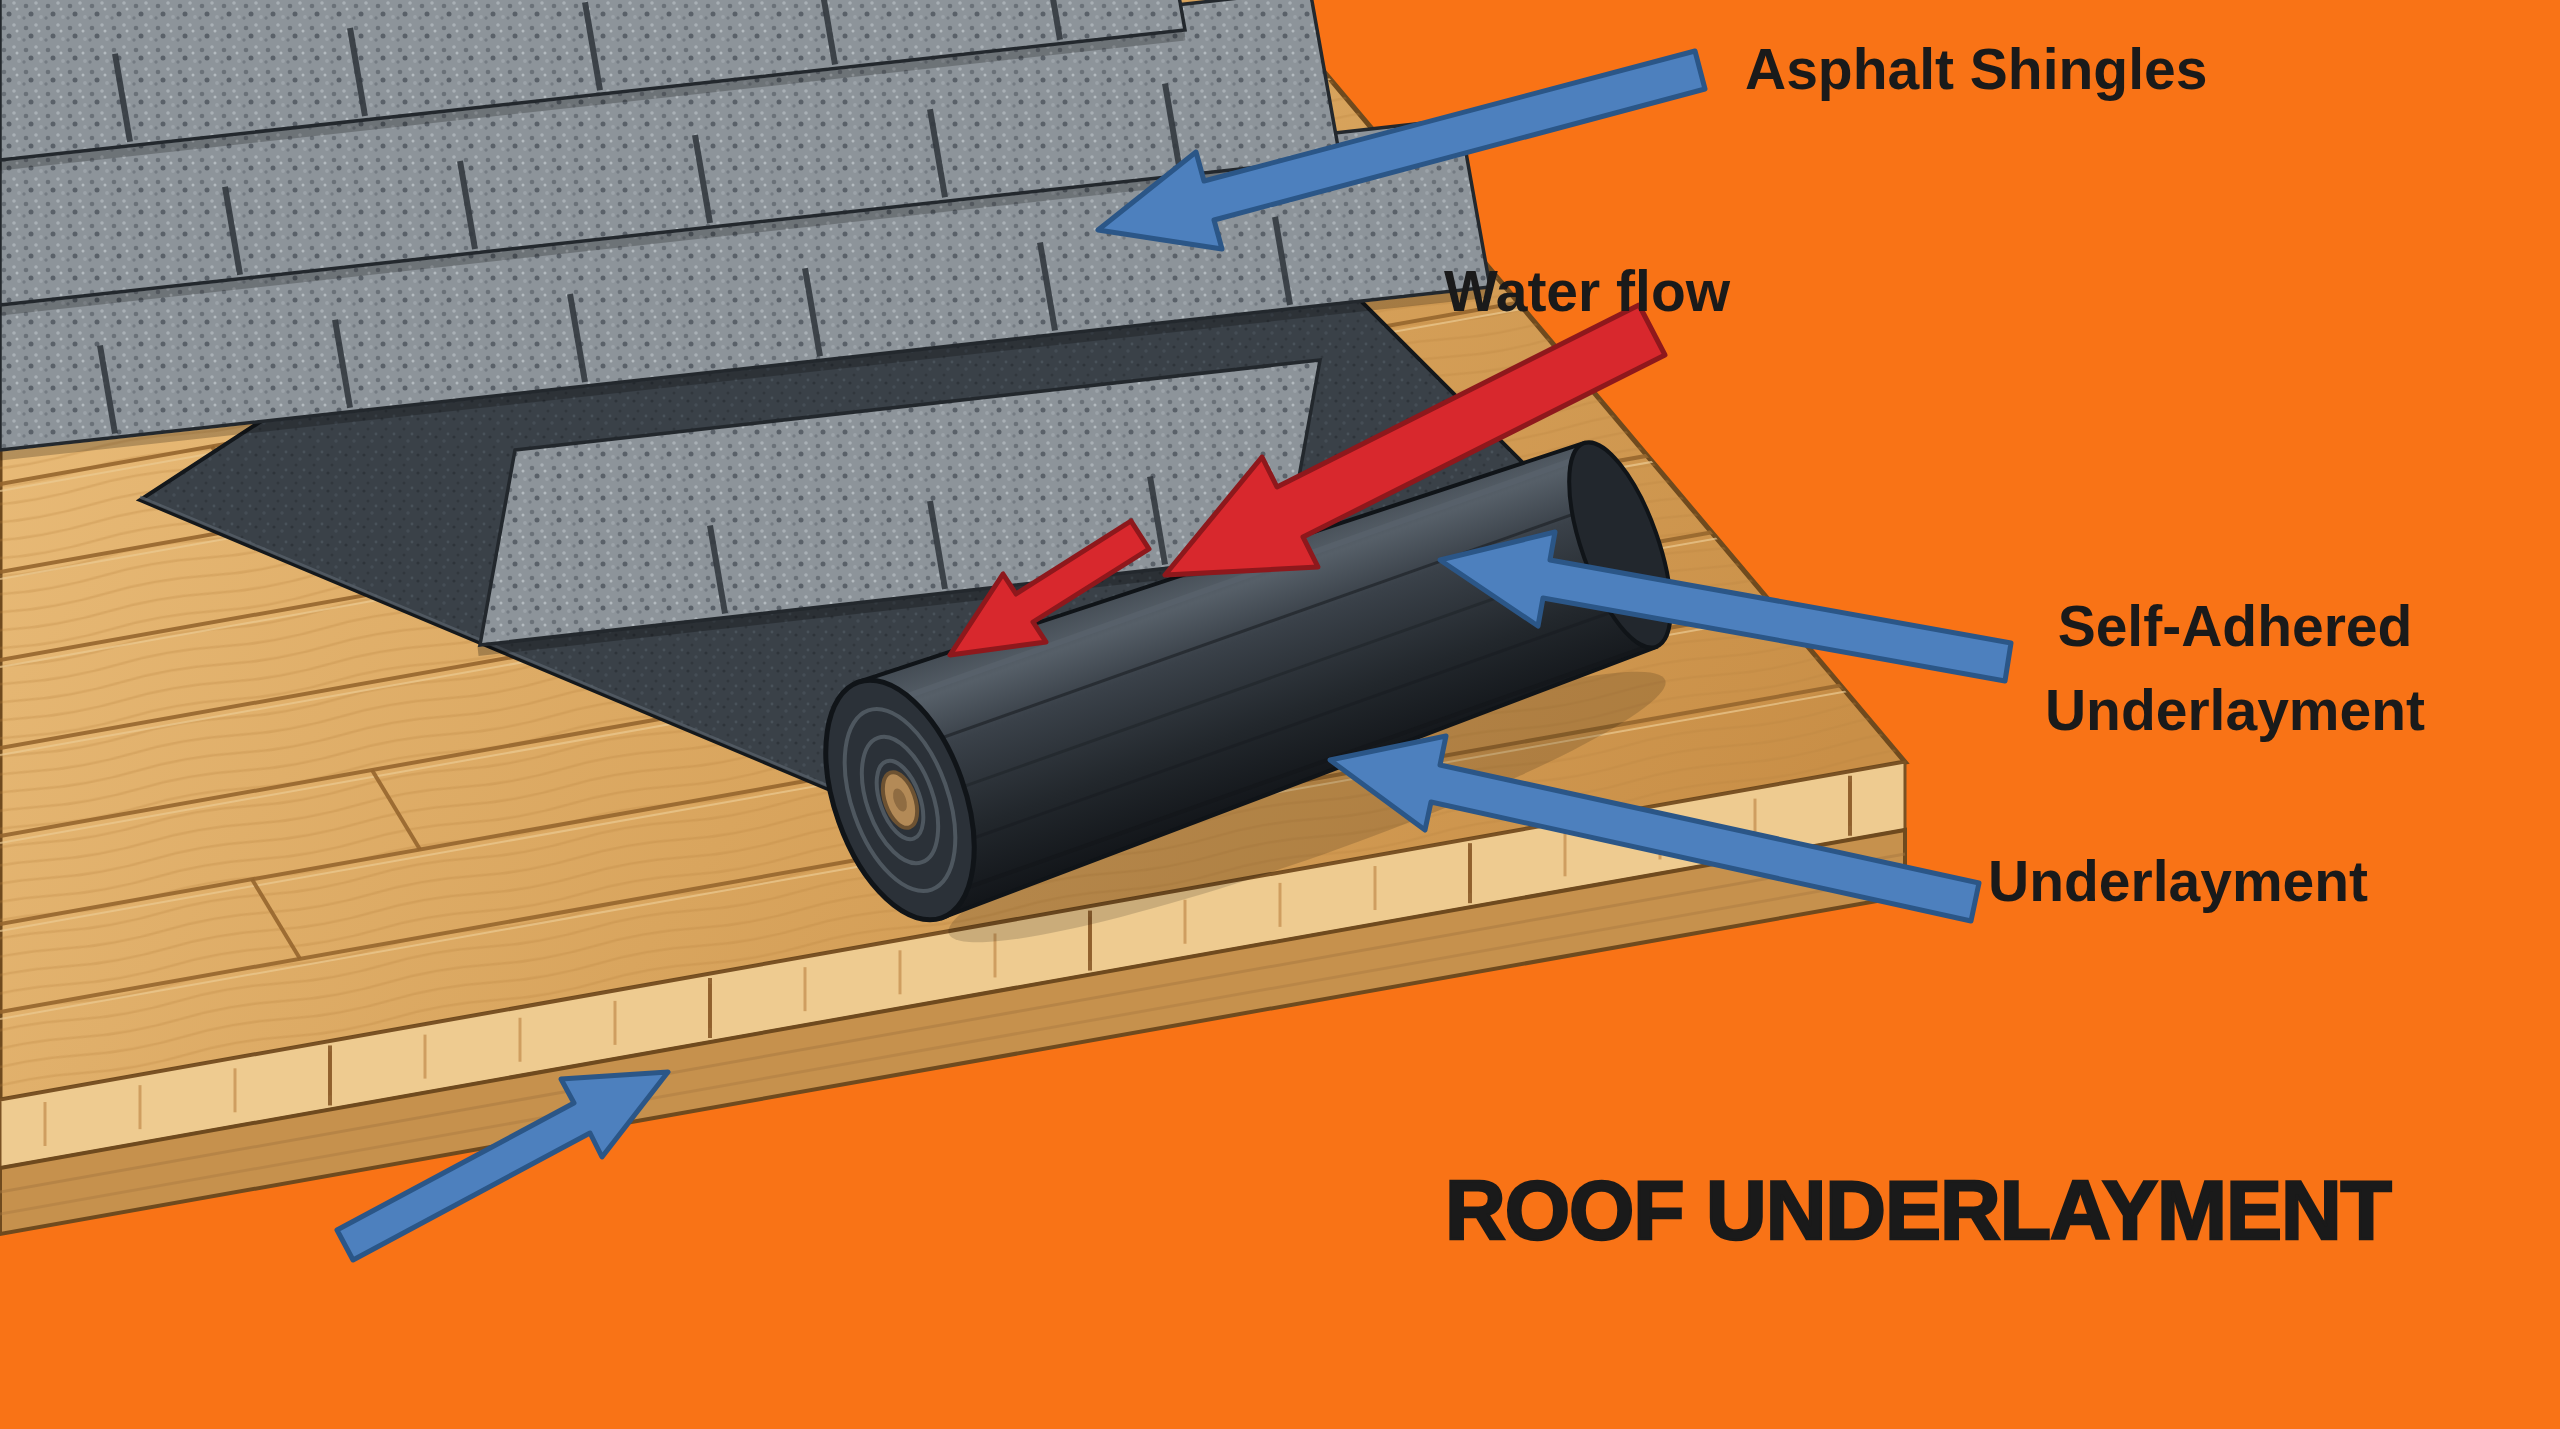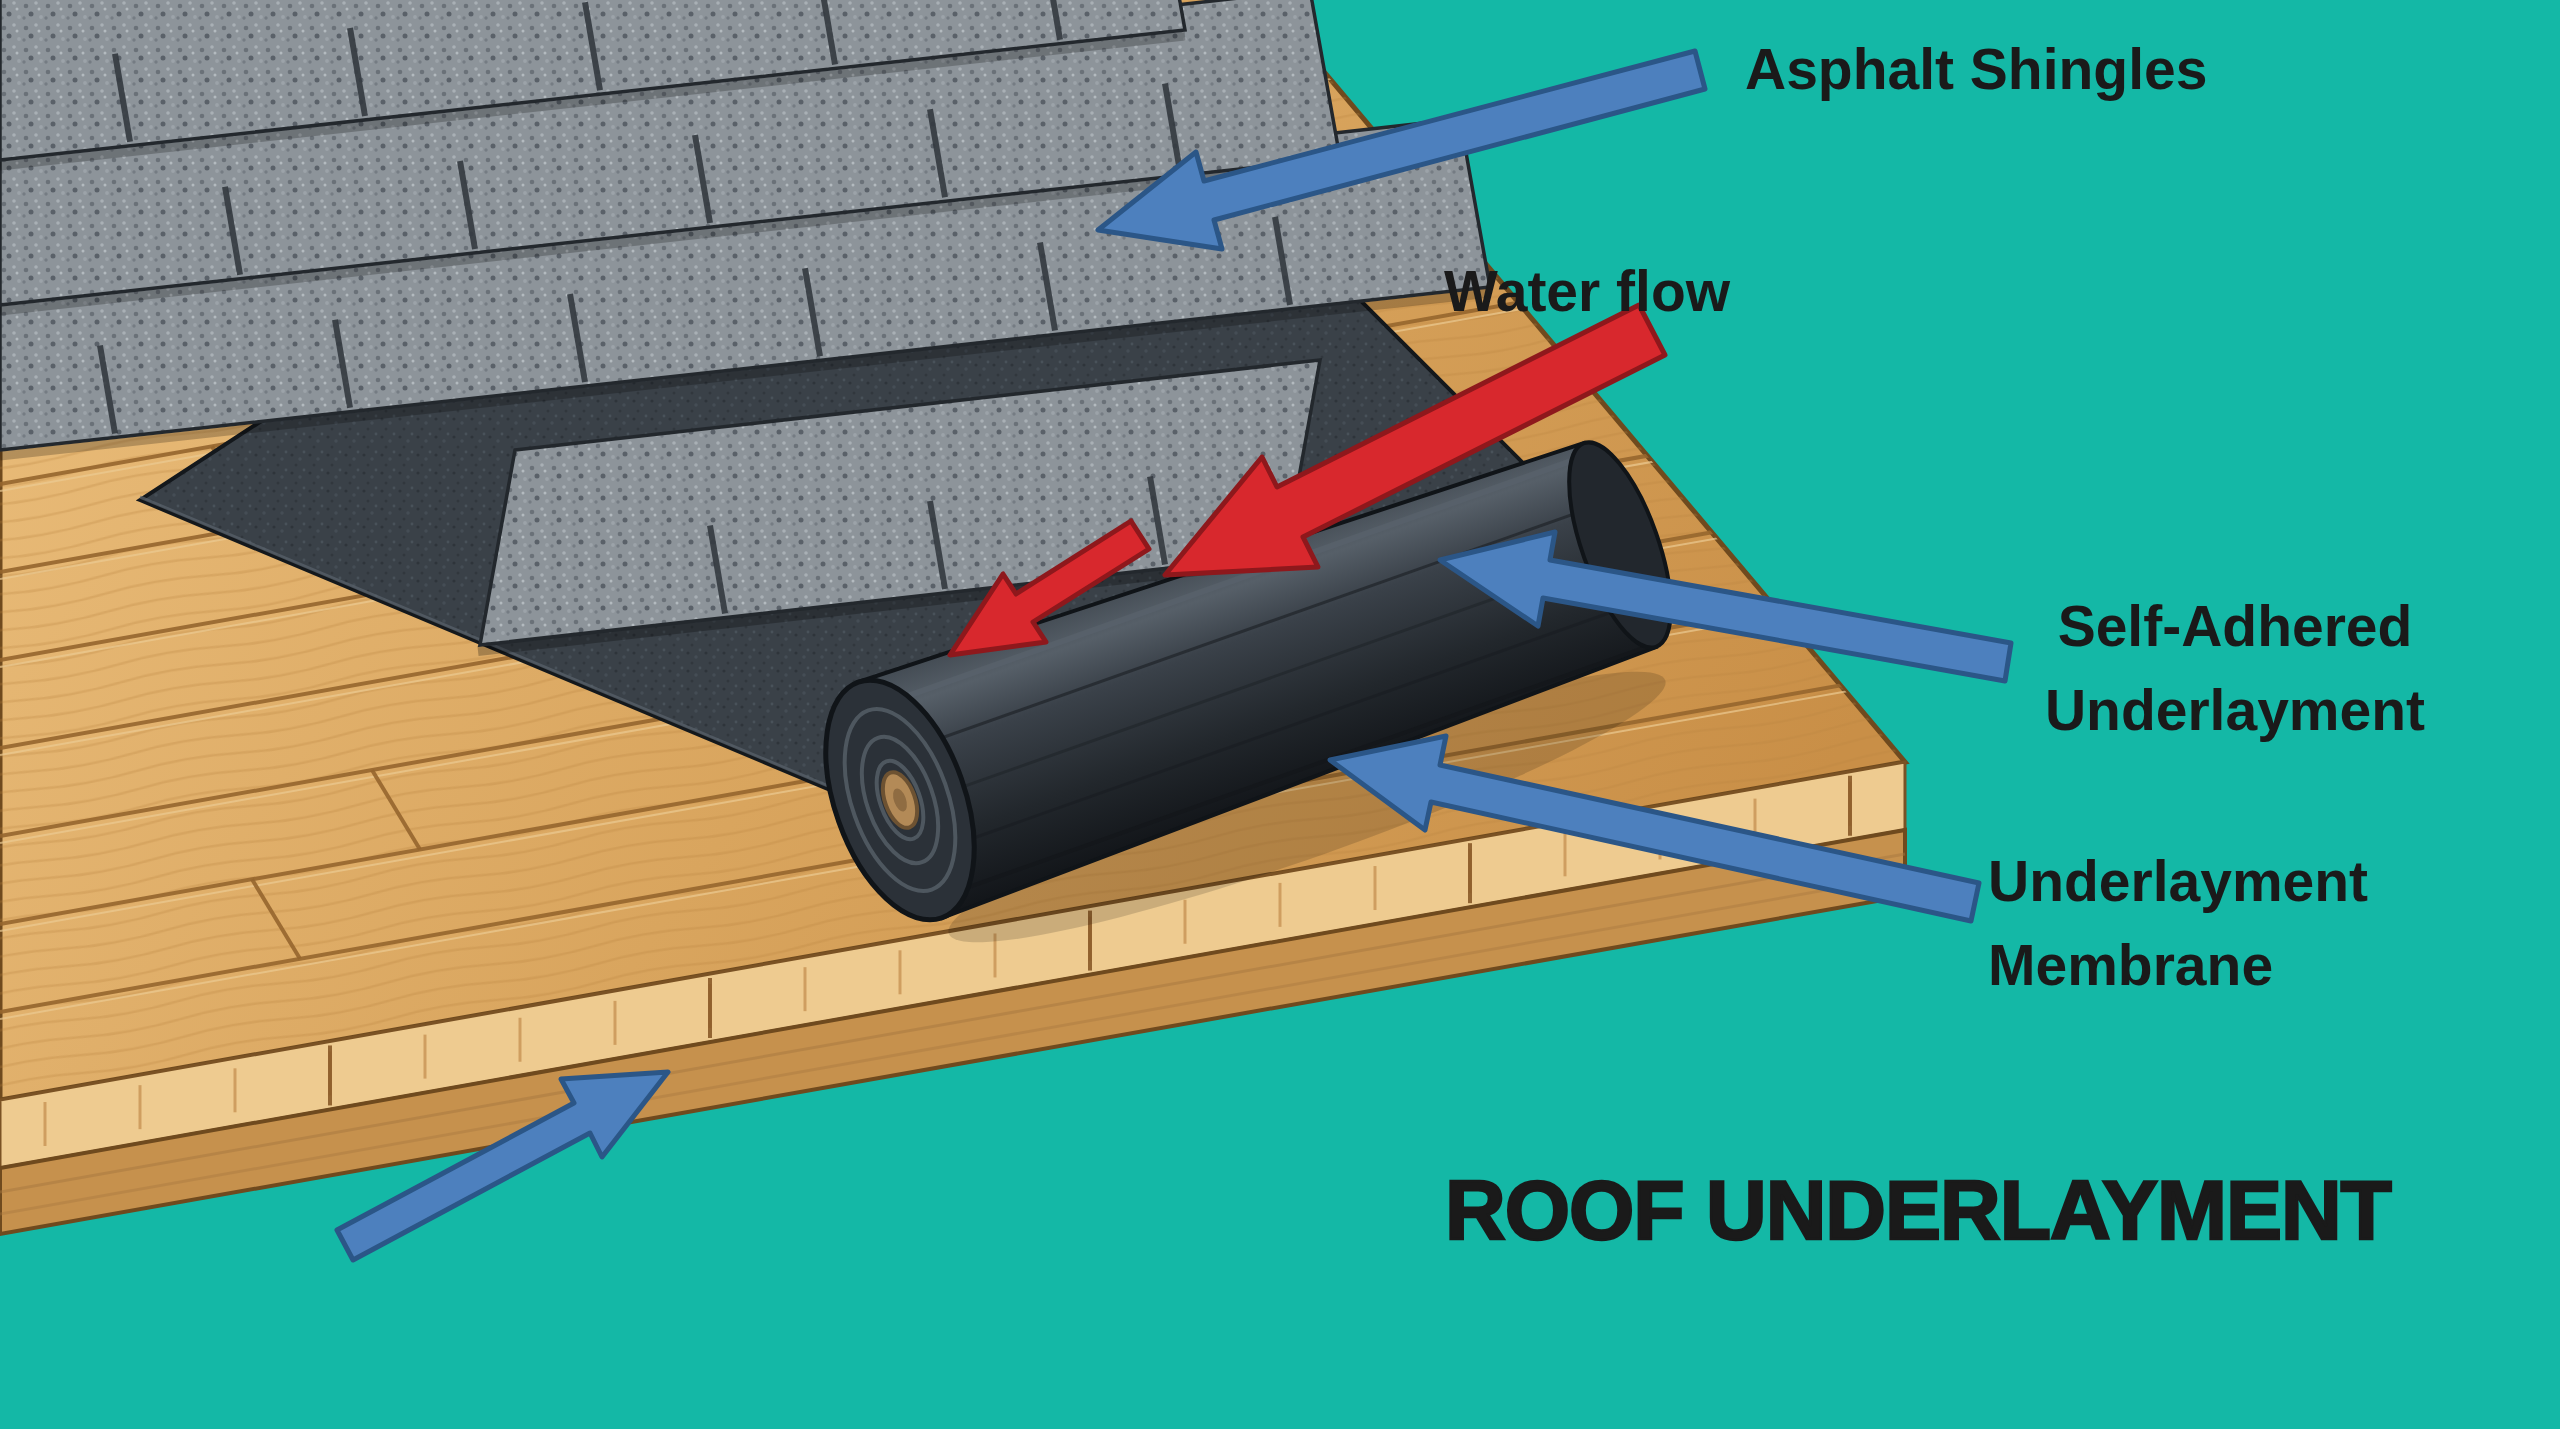--- a/index.html
+++ b/index.html
@@ -1,16 +1,16 @@
 <!DOCTYPE html>
 <html style="--ink: #1a1a1a;"><head>
 <meta charset="utf-8">
 <style>
   html,body{margin:0;padding:0;background:#ffffff;}
-  .stage{position:relative;width:2560px;height:1429px;background:#14b8a6;overflow:hidden;
+  .stage{position:relative;width:2560px;height:1429px;background:#f97316;overflow:hidden;
          font-family:"Liberation Sans","DejaVu Sans",sans-serif;}
   svg.scene{position:absolute;left:0;top:0;width:2560px;height:1429px;}
   .lbl{position:absolute;font-size:57px;font-weight:600;color:var(--ink,#1a1a1a);
        line-height:1.24;white-space:nowrap;}
   .lbl .ln{white-space:nowrap;margin-top:13px;}
   .center{text-align:center;}
   .title{position:absolute;font-size:84px;font-weight:700;color:var(--ink,#141414);
          line-height:1.2;letter-spacing:-1px;-webkit-text-stroke:2.5px var(--ink,#141414);}
 </style>
 </head>
@@ -210,21 +210,20 @@
 
 <div class="lbl" style="left:1444px;top:256px">Water flow</div>
 
 <div class="lbl center" style="left:2010px;top:578px;width:450px">
   <div class="ln">Self-Adhered</div>
   <div class="ln">Underlayment</div>
 </div>
 
 <div class="lbl" style="left:1988px;top:833px">
   <div class="ln">Underlayment</div>
-  <div class="ln">Membrane</div>
 </div>
 
 
 <div class="title" style="left:1445px;top:1160px">
   <div>ROOF UNDERLAYMENT</div>
 </div>
 
 </div>
 
 </body></html>

